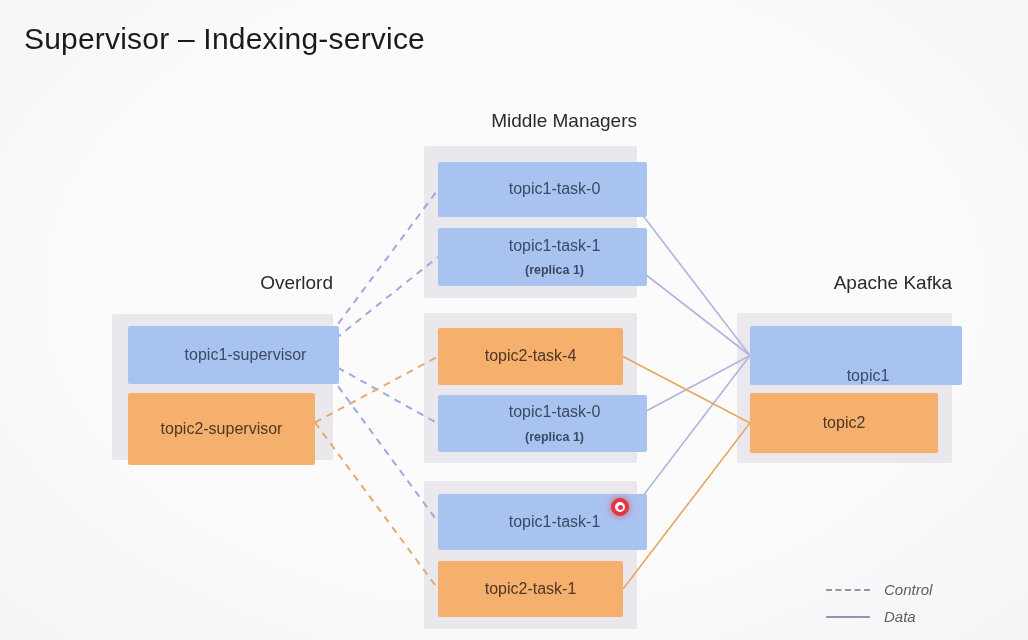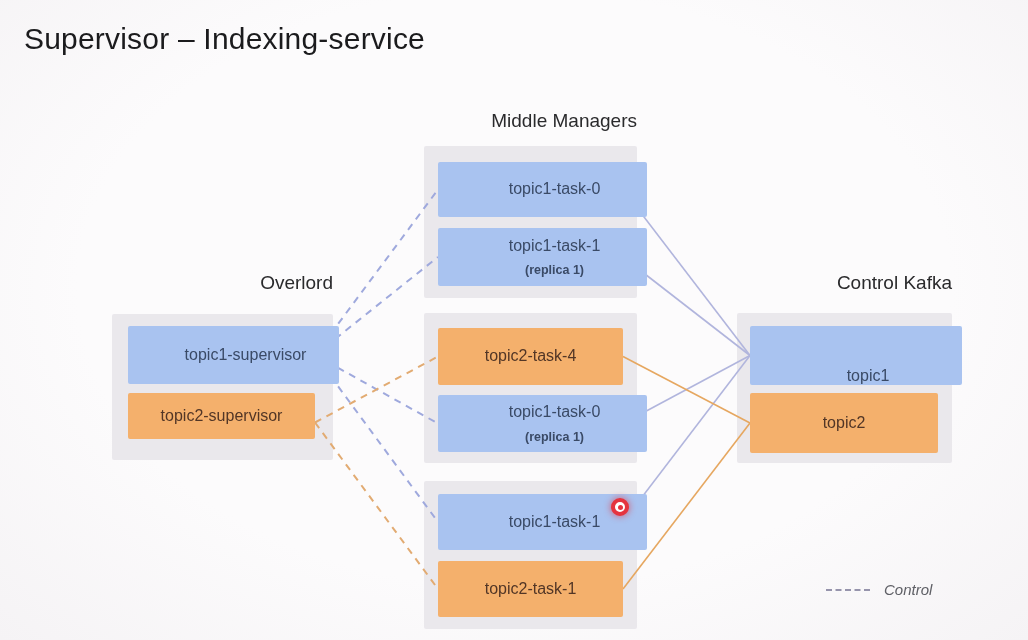--- a/index.html
+++ b/index.html
@@ -99,21 +99,21 @@
 </style>
 </head>
 <body style="background: rgb(251, 250, 251);">
 
 <div id="stage" style="--panel: #eae8ec; --blue-node: #a9c3f0; --orange-node: #f4b06c; --node-text-blue: #3a4a66; --node-text-orange: #523626; --legend-line: #9694ac; --badge-red: #e5333f;">
 
   <div class="page-title">Supervisor – Indexing-service</div>
 
   <div class="col-label" style="left:112px; top:272px; width:221px;">Overlord</div>
   <div class="col-label" style="left:424px; top:110px; width:213px;">Middle Managers</div>
-  <div class="col-label" style="left:737px; top:272px; width:215px;">Control Kafka</div>
+  <div class="col-label" style="left:737px; top:272px; width:215px;">Apache Kafka</div>
 
   <div class="panel" style="left:112px; top:314px; width:221px; height:146px;"></div>
   <div class="panel" style="left:424px; top:146px; width:213px; height:152px;"></div>
   <div class="panel" style="left:424px; top:313px; width:213px; height:150px;"></div>
   <div class="panel" style="left:424px; top:481px; width:213px; height:148px;"></div>
   <div class="panel" style="left:737px; top:313px; width:215px; height:150px;"></div>
 
   <svg id="edge-layer" viewBox="0 0 1028 640" xmlns="http://www.w3.org/2000/svg">
       <line x1="315" y1="355" x2="438" y2="189.5" stroke="#9fa9dd" stroke-width="2" stroke-dasharray="7 6"></line>
       <line x1="315" y1="355" x2="438" y2="257" stroke="#9fa9dd" stroke-width="2" stroke-dasharray="7 6"></line>
@@ -125,21 +125,21 @@
       <line x1="623" y1="257" x2="750" y2="355.5" stroke="#b1b5dd" stroke-width="1.6"></line>
       <line x1="623" y1="423.5" x2="750" y2="355.5" stroke="#b1b5dd" stroke-width="1.6"></line>
       <line x1="623" y1="522" x2="750" y2="355.5" stroke="#b1b5dd" stroke-width="1.6"></line>
       <line x1="623" y1="356.5" x2="750" y2="423" stroke="#e6a760" stroke-width="1.6"></line>
       <line x1="623" y1="589" x2="750" y2="423" stroke="#e6a760" stroke-width="1.6"></line>
     </svg>
 
   <div class="node blue" style="left:128px; top:326px; width:187px; height:58px;">
     <span>topic1-supervisor</span>
   </div>
-  <div class="node orange" style="left:128px; top:393px; width:187px; height:46px;">
+  <div class="node orange" style="left:128px; top:393px; width:187px; height:72px;">
     <span>topic2-supervisor</span>
   </div>
 
   <div class="node blue" style="left:438px; top:162px; width:185px; height:55px;">
     <span>topic1-task-0</span>
   </div>
   <div class="node blue" style="left:438px; top:228px; width:185px; height:58px;">
     <span>topic1-task-1</span>
     <span class="sublabel">(replica 1)</span>
   </div>
@@ -167,15 +167,19 @@
   </div>
   <div class="node orange" style="left:750px; top:393px; width:188px; height:60px;">
     <span>topic2</span>
   </div>
 
   <div class="legend">
     <div class="legend-row">
       <span class="legend-swatch dashed"></span>
       <span class="legend-label">Control</span>
     </div>
+    <div class="legend-row">
+      <span class="legend-swatch solid"></span>
+      <span class="legend-label">Data</span>
+    </div>
   </div>
 
 </div>
 
 </body></html>

